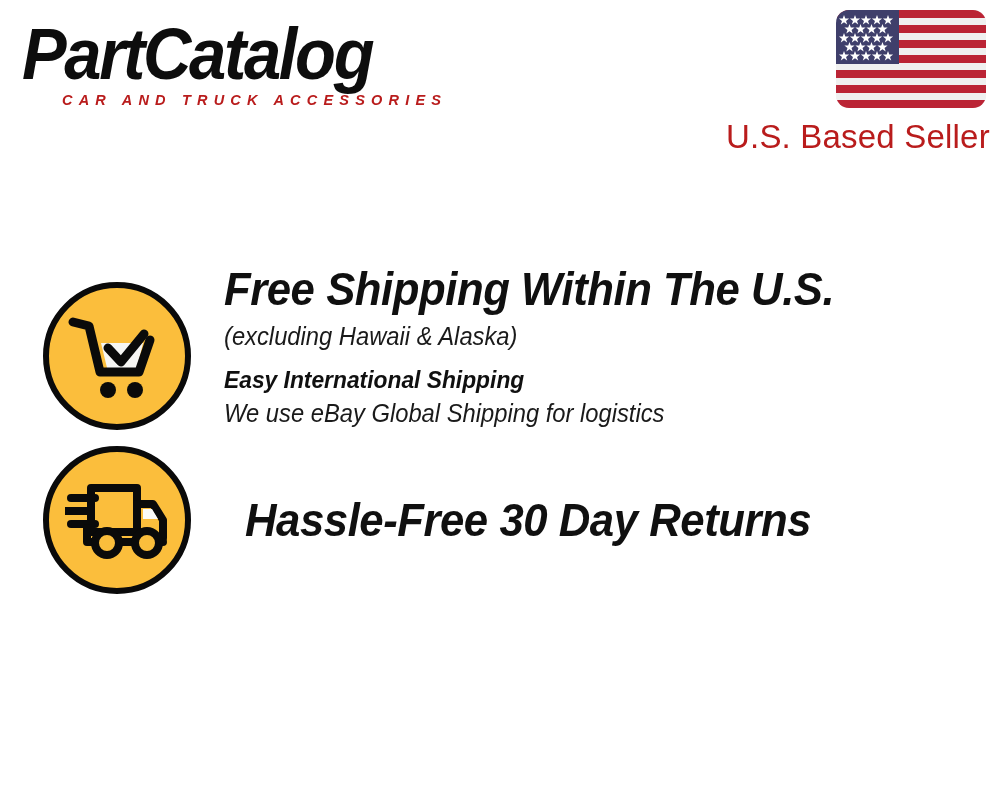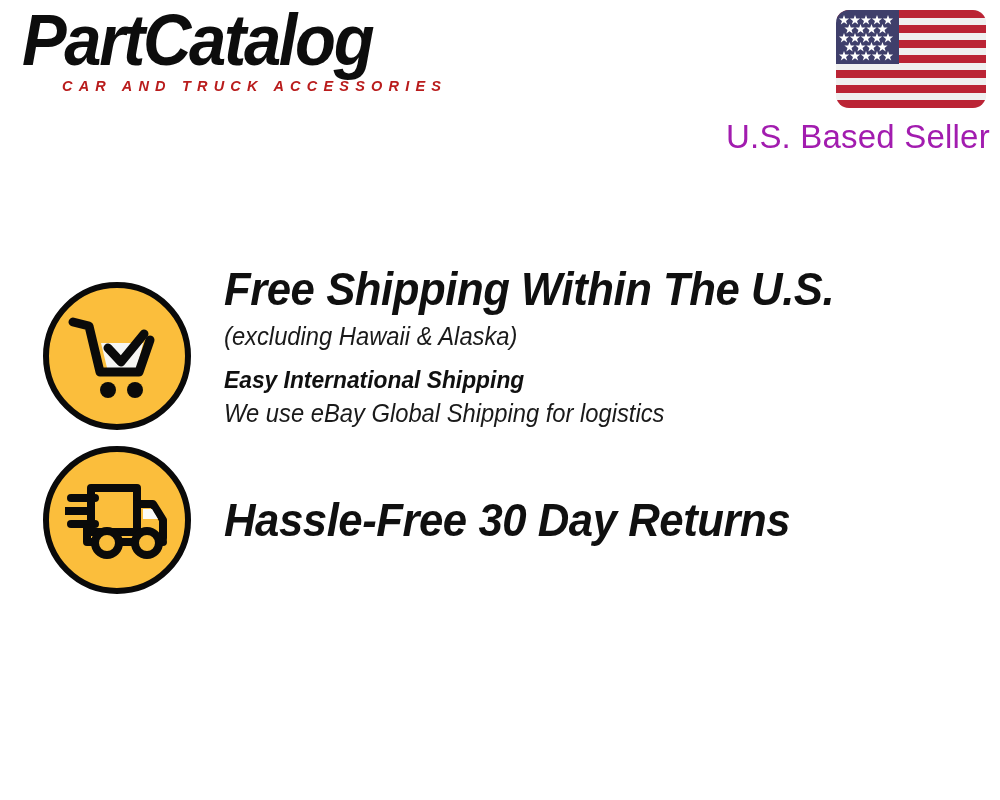--- a/index.html
+++ b/index.html
@@ -29,21 +29,21 @@
     position: absolute;
     top: 0;
     left: 0;
     width: 1000px;
     height: 180px;
   }
 
   .brand-logo {
     position: absolute;
     left: 22px;
-    top: 4px;
+    top: 18px;
     width: 470px;
     height: 100px;
   }
 
   .brand-wordmark {
     font-family: "Liberation Sans", sans-serif;
     font-weight: 700;
     font-style: italic;
     font-size: 72px;
     line-height: 72px;
@@ -109,21 +109,21 @@
   }
   .flag-canton svg { display: block; }
 
   .seller-label {
     margin-top: 6px;
     font-family: "Liberation Sans", sans-serif;
     font-weight: 400;
     font-size: 33px;
     line-height: 38px;
     letter-spacing: 0.2px;
-    color: #a21caf;
+    color: #b91c1c;
     white-space: nowrap;
   }
 
   
   .features {
     position: absolute;
     top: 180px;
     left: 0;
     width: 1000px;
     height: 620px;
@@ -132,21 +132,21 @@
   .feature-row {
     position: absolute;
     left: 0;
     width: 1000px;
     display: flex;
     align-items: flex-end;
     font-style: italic;
   }
 
   .feature-row.row-1 { top: 70px;  height: 180px; }
-  .feature-row.row-2 { top: 242px; height: 172px; }
+  .feature-row.row-2 { top: 242px; height: 172px; gap: 21px; }
   .feature-row.row-3 { top: 413px; height: 180px; }
 
   .icon-badge {
     flex: 0 0 auto;
     width: 148px;
     height: 148px;
     margin-left: 43px;
     border-radius: 50%;
     background: #fbbe3c;
     border: 6px solid #0a0a0a;

